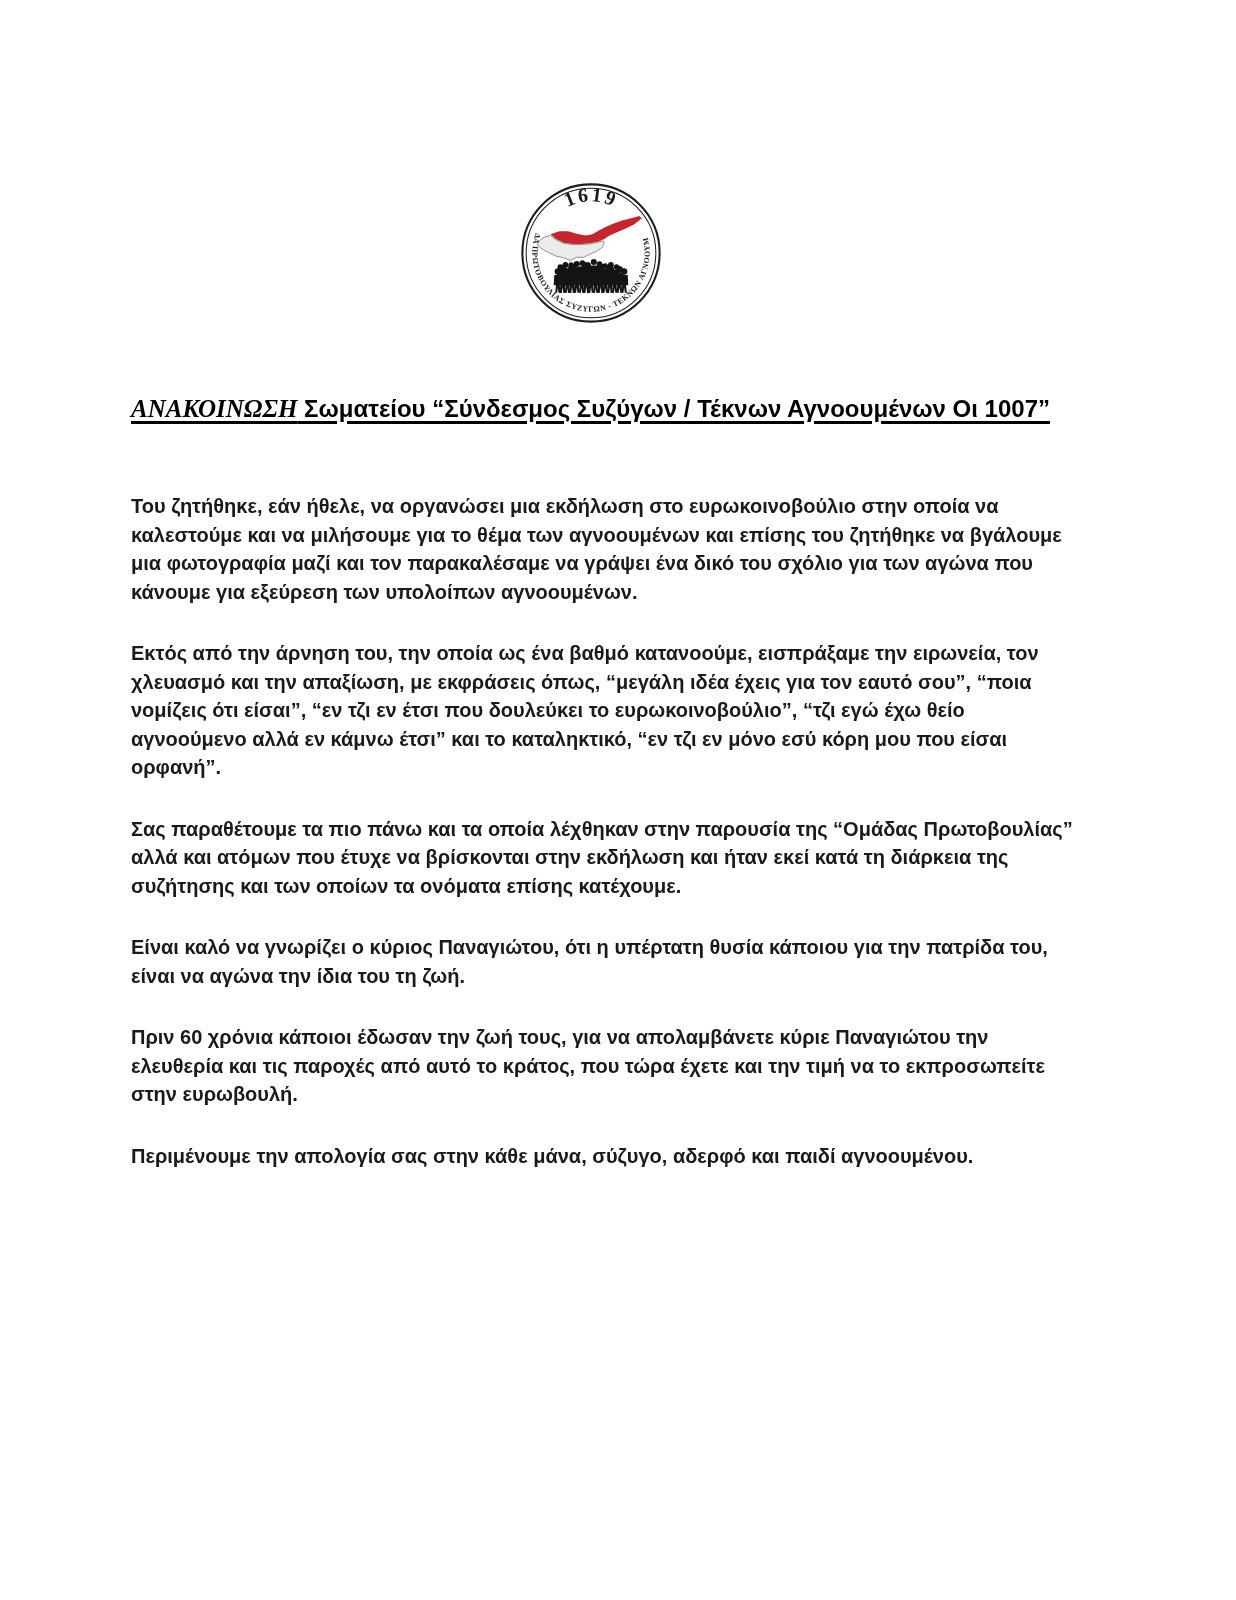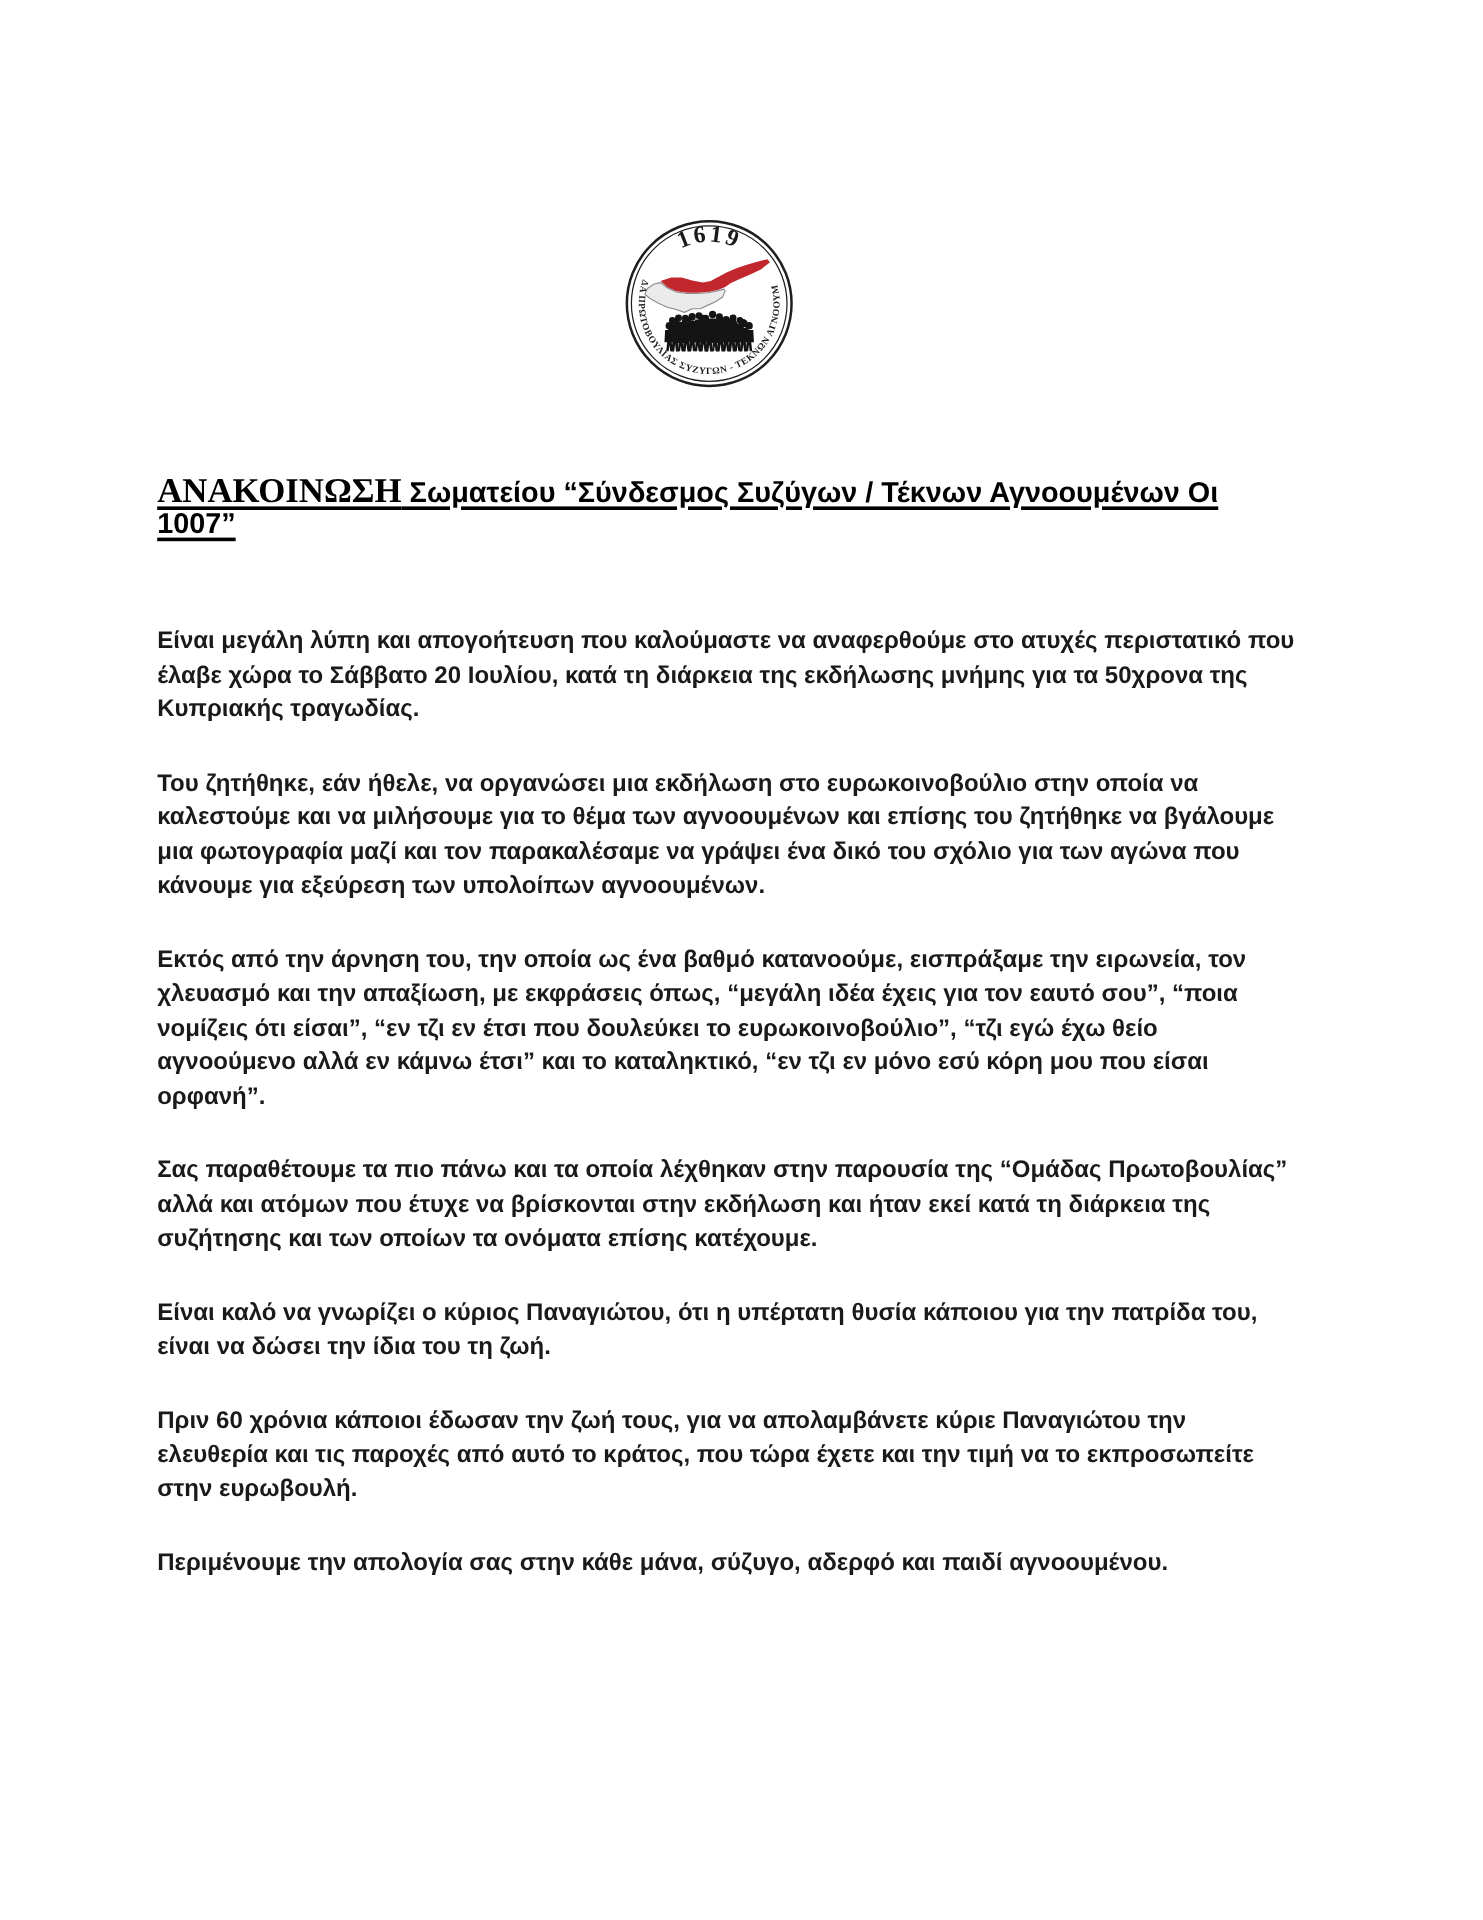--- a/index.html
+++ b/index.html
@@ -43,21 +43,22 @@
     line-height: 26px;
     font-weight: 700;
     color: #000000;
     margin: 0 0 70px 0;
     text-decoration: underline;
     text-decoration-thickness: 2.5px;
     text-underline-offset: 4px;
   }
   .doc-title .lead {
     font-family: "Liberation Serif", serif;
-    font-size: 29px;
+    font-size: 25px;
+    font-style: italic;
   }
   .content p {
     font-size: 20px;
     line-height: 28.5px;
     font-weight: 700;
     margin: 0 0 33px 0;
   }
 </style>
 </head>
 <body>
@@ -116,22 +117,21 @@
     </g>
 
     <text class="ring-text">
       <textPath href="#botArc" startOffset="50%" text-anchor="middle">ΟΜΑΔΑ ΠΡΩΤΟΒΟΥΛΙΑΣ ΣΥΖΥΓΩΝ - ΤΕΚΝΩΝ ΑΓΝΟΟΥΜΕΝΩΝ</textPath>
     </text>
   </svg>
 
   <div class="content">
     <h1 class="doc-title"><span class="lead">ΑΝΑΚΟΙΝΩΣΗ</span><span> Σωματείου “Σύνδεσμος Συζύγων / Τέκνων Αγνοουμένων Οι 1007”</span></h1>
 
-    <p>Είναι μεγάλη λύπη και απογοήτευση που καλούμαστε να αναφερθούμε στο ατυχές περιστατικό που έλαβε χώρα το Σάββατο 20 Ιουλίου, κατά τη διάρκεια της εκδήλωσης μνήμης για τα 50χρονα της Κυπριακής τραγωδίας.</p>
     <p>Του ζητήθηκε, εάν ήθελε, να οργανώσει μια εκδήλωση στο ευρωκοινοβούλιο στην οποία να καλεστούμε και να μιλήσουμε για το θέμα των αγνοουμένων και επίσης του ζητήθηκε να βγάλουμε μια φωτογραφία μαζί και τον παρακαλέσαμε να γράψει ένα δικό του σχόλιο για των αγώνα που κάνουμε για εξεύρεση των υπολοίπων αγνοουμένων.</p>
     <p>Εκτός από την άρνηση του, την οποία ως ένα βαθμό κατανοούμε, εισπράξαμε την ειρωνεία, τον χλευασμό και την απαξίωση, με εκφράσεις όπως, “μεγάλη ιδέα έχεις για τον εαυτό σου”, “ποια νομίζεις ότι είσαι”, “εν τζι εν έτσι που δουλεύκει το ευρωκοινοβούλιο”, “τζι εγώ έχω θείο αγνοούμενο αλλά εν κάμνω έτσι” και το καταληκτικό, “εν τζι εν μόνο εσύ κόρη μου που είσαι ορφανή”.</p>
     <p>Σας παραθέτουμε τα πιο πάνω και τα οποία λέχθηκαν στην παρουσία της “Ομάδας Πρωτοβουλίας” αλλά και ατόμων που έτυχε να βρίσκονται στην εκδήλωση και ήταν εκεί κατά τη διάρκεια της συζήτησης και των οποίων τα ονόματα επίσης κατέχουμε.</p>
-    <p>Είναι καλό να γνωρίζει ο κύριος Παναγιώτου, ότι η υπέρτατη θυσία κάποιου για την πατρίδα του, είναι να δώσει την ίδια του τη ζωή.</p>
+    <p>Είναι καλό να γνωρίζει ο κύριος Παναγιώτου, ότι η υπέρτατη θυσία κάποιου για την πατρίδα του, είναι να αγώνα την ίδια του τη ζωή.</p>
     <p>Πριν 60 χρόνια κάποιοι έδωσαν την ζωή τους, για να απολαμβάνετε κύριε Παναγιώτου την ελευθερία και τις παροχές από αυτό το κράτος, που τώρα έχετε και την τιμή να το εκπροσωπείτε στην ευρωβουλή.</p>
     <p>Περιμένουμε την απολογία σας στην κάθε μάνα, σύζυγο, αδερφό και παιδί αγνοουμένου.</p>
   </div>
 
 </div>
 
 </body></html>

